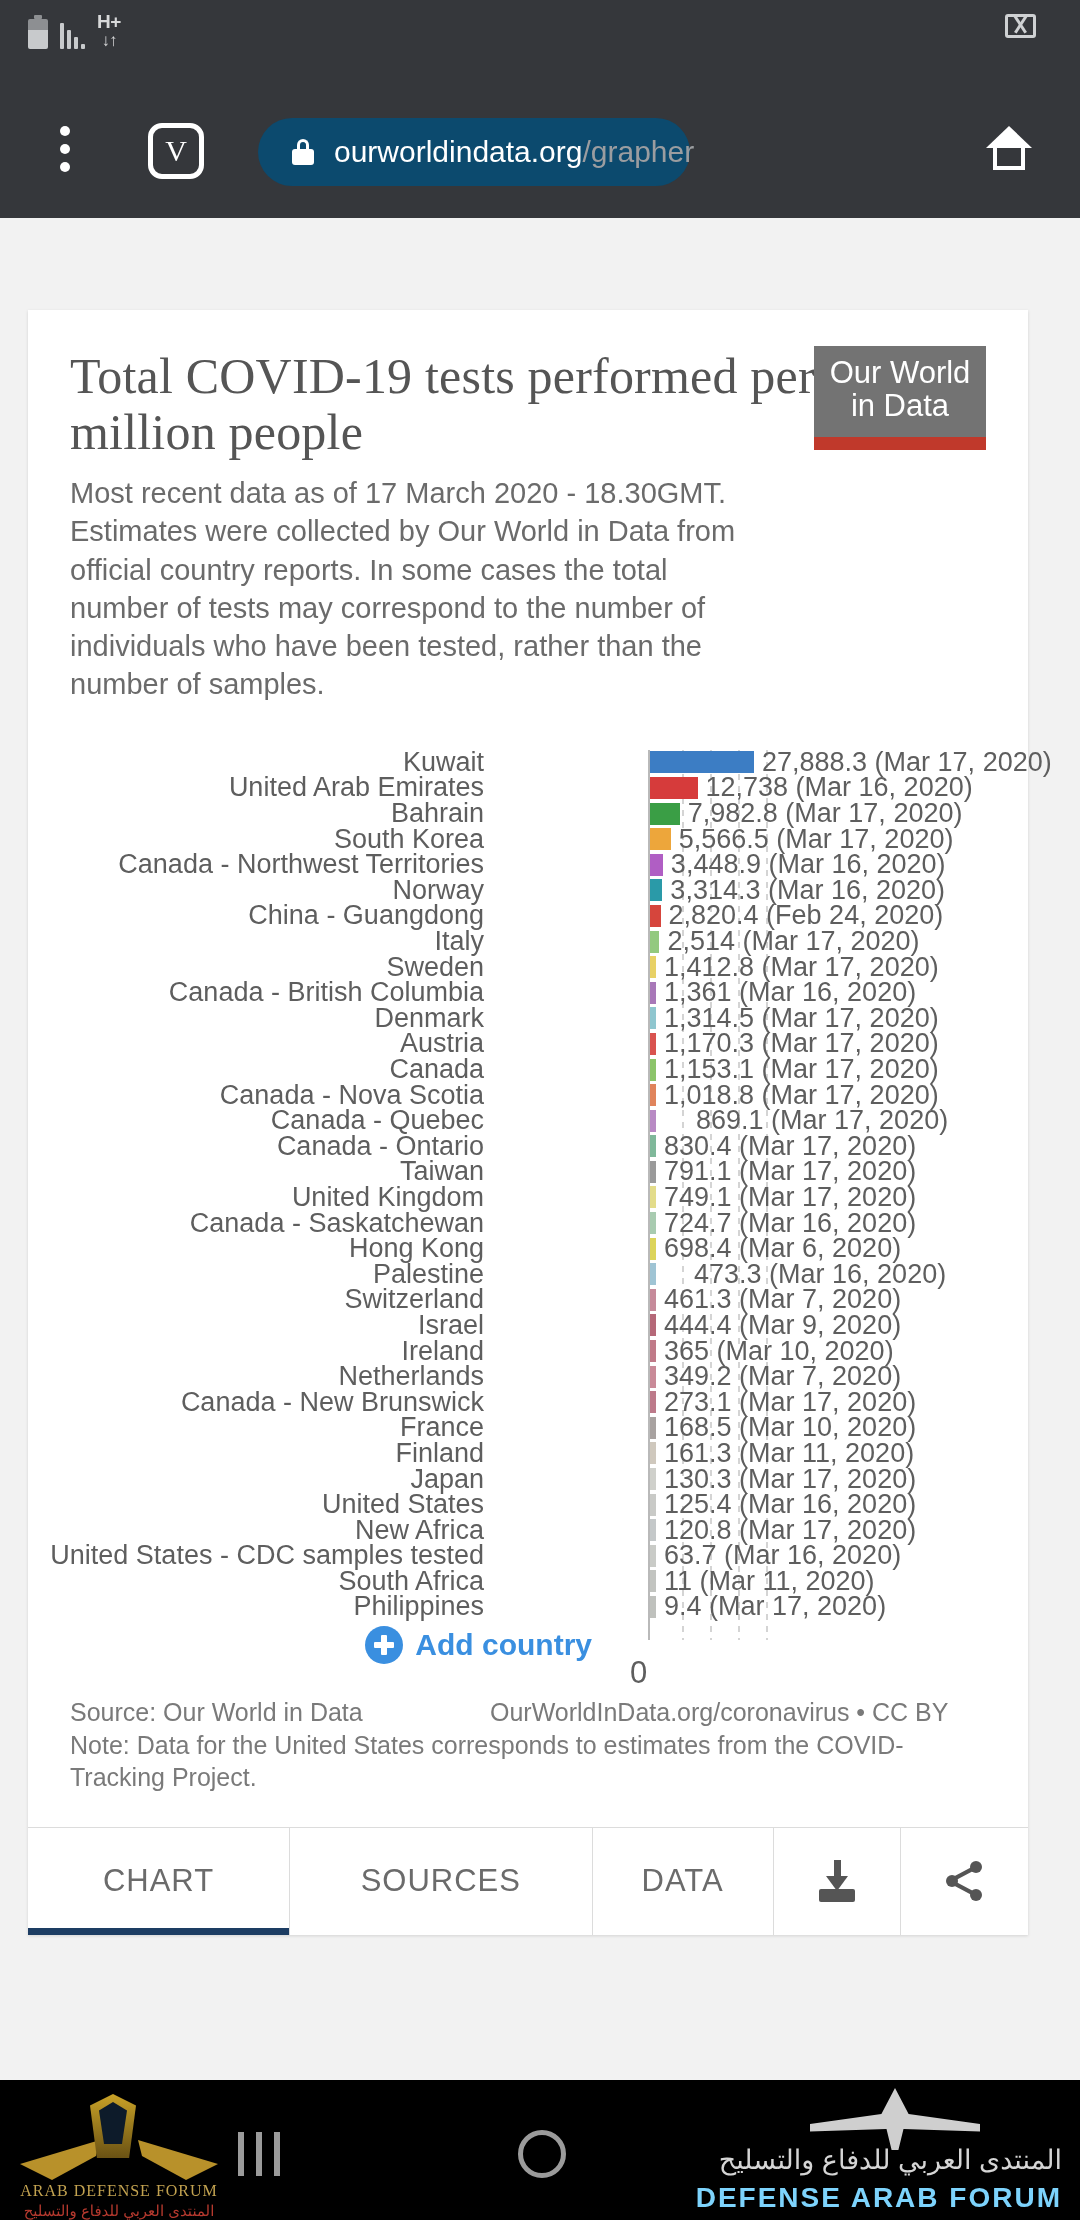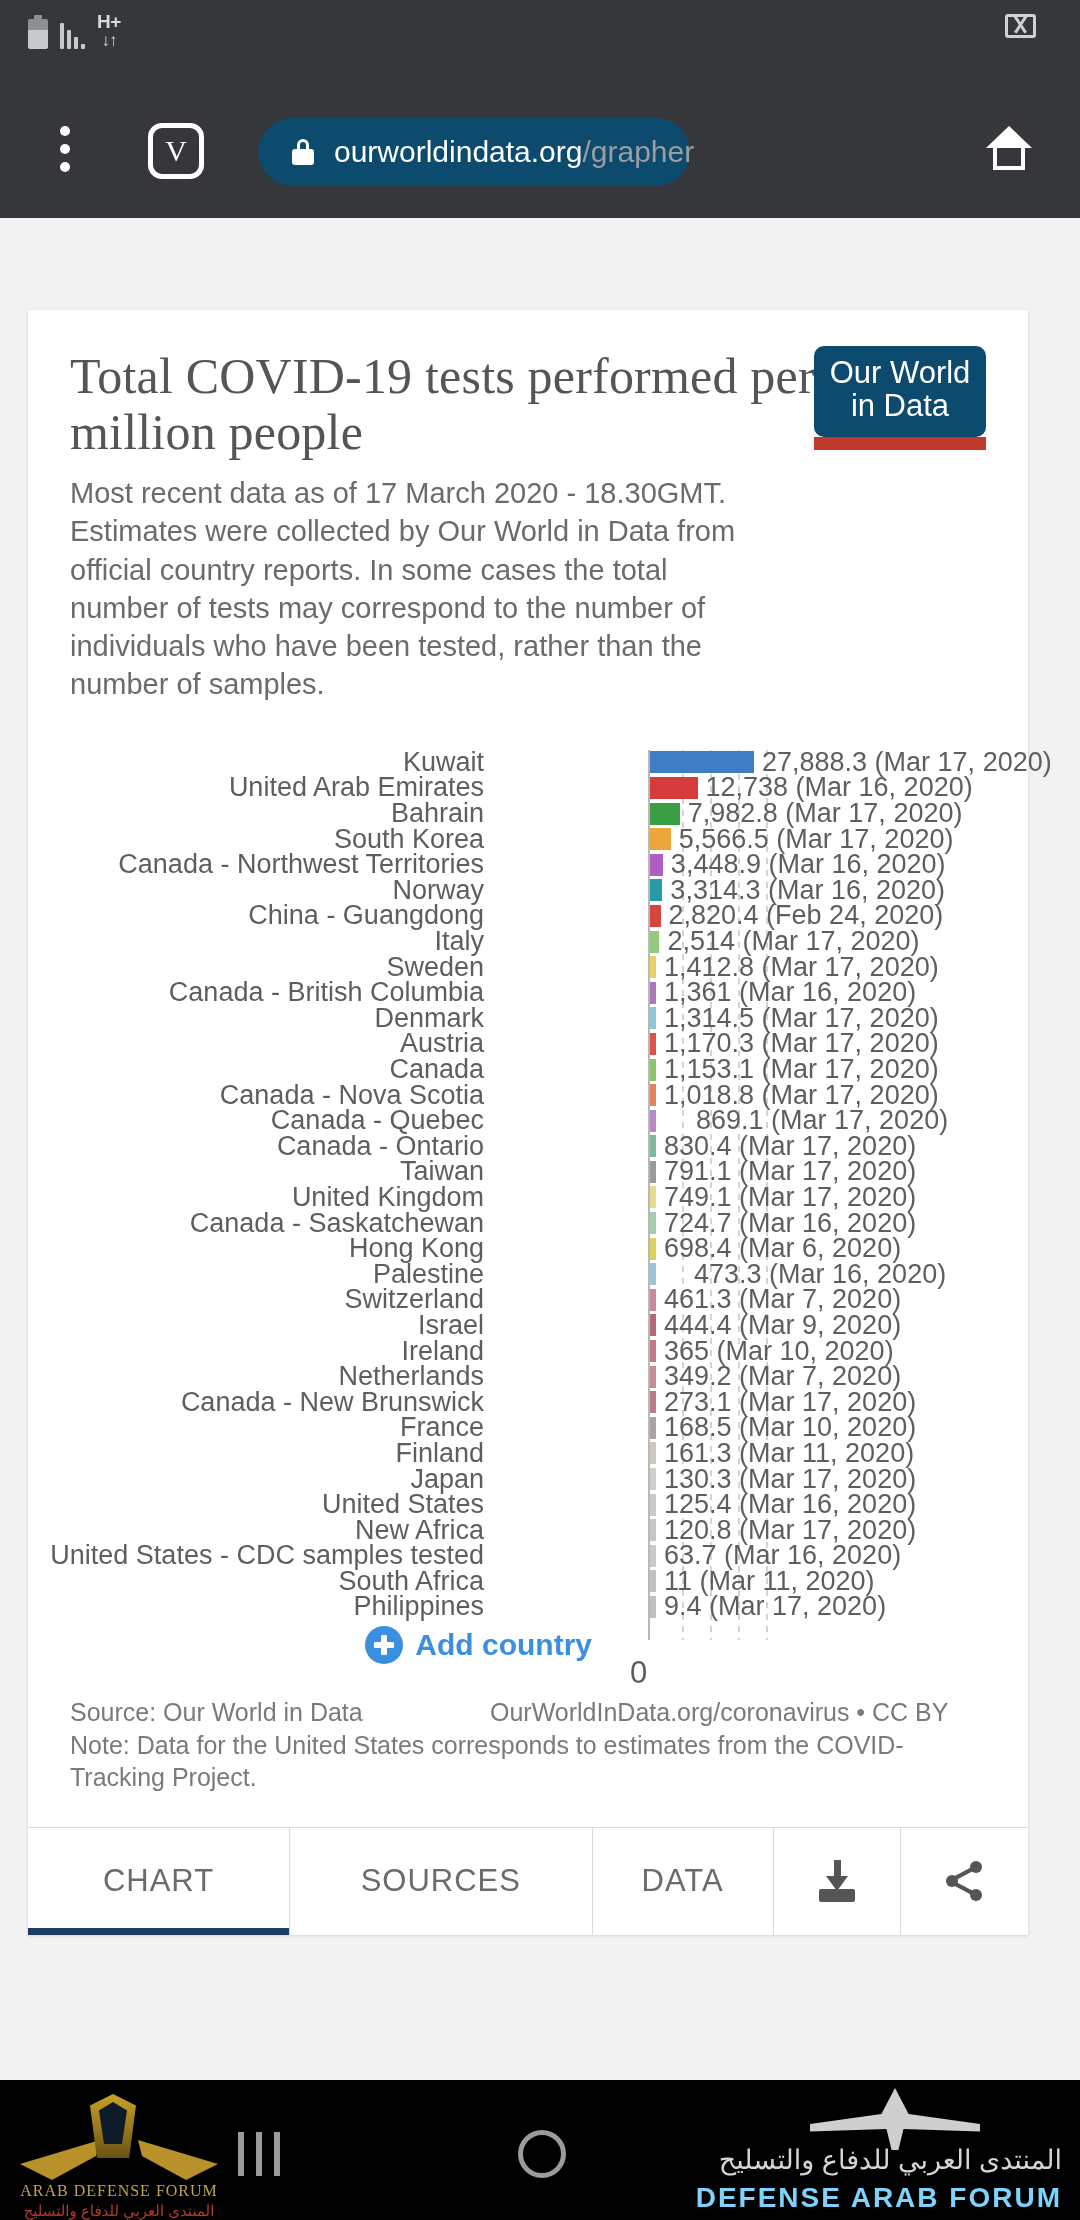--- a/index.html
+++ b/index.html
@@ -61,22 +61,22 @@
   .home-ic .wall { position:absolute; top:21px; left:7px; width:32px; height:23px;
      border:4px solid #fff; border-top:none; }
 
   
   .page { position:absolute; top:218px; left:0; width:1080px; height:1862px; background:#f2f2f2; }
   .card { position:absolute; left:28px; top:92px; width:1000px; background:#fff;
           box-shadow: 0 1px 3px rgba(0,0,0,.13); }
   .card-inner { padding: 38px 42px 0 42px; position:relative; }
 
   .owid-logo { position:absolute; right:42px; top:36px; width:172px; }
-  .owid-logo .blk { background:#0c4a6e; color:#fff; padding:10px 12px 14px 12px; text-align:center;
-                    font-size:31px; line-height:1.08; font-family:"Liberation Sans", sans-serif;border-radius:10px; }
+  .owid-logo .blk { background:#737373; color:#fff; padding:10px 12px 14px 12px; text-align:center;
+                    font-size:31px; line-height:1.08; font-family:"Liberation Sans", sans-serif; }
   .owid-logo .bar { height:13px; background:#c0392b; }
 
   .chart-title { font-family:"Liberation Serif", serif; font-size:50px; line-height:1.12;
                  color:#555; font-weight:400; width:760px; letter-spacing:0.2px;}
   .chart-sub { margin-top:14px; font-size:29px; line-height:1.32; color:#6b6b6b; width:700px; }
 
   
   .plot { position:relative; margin-top:46px; height:940px; }
   .axis-line { position:absolute; left:578px; top:0; width:2px; height:890px; background:#b9b9b9; }
   .gridline { position:absolute; top:0; width:2px; height:890px;

